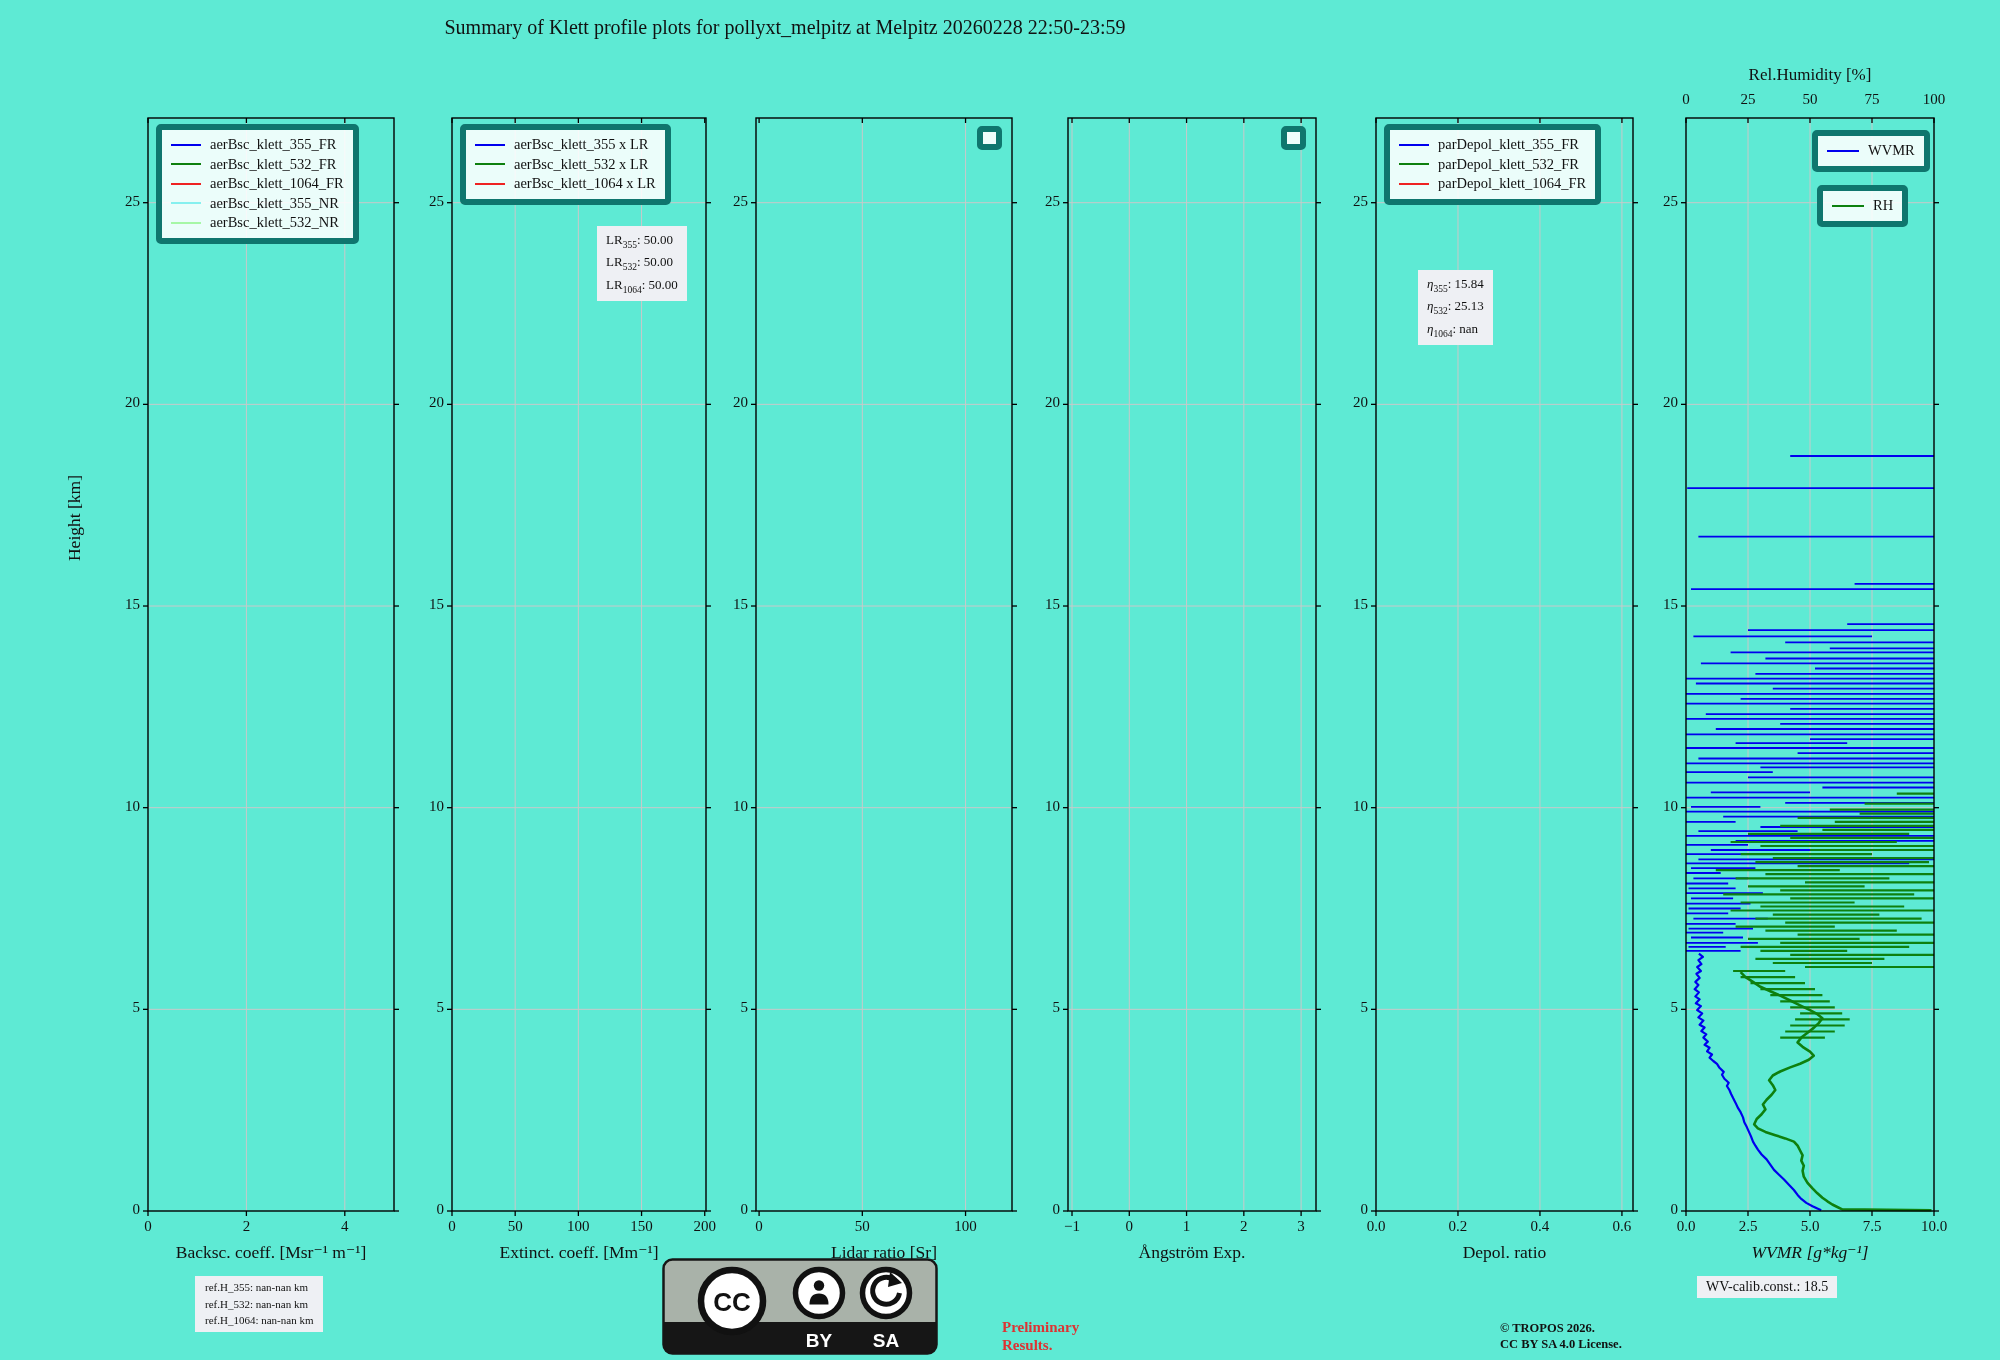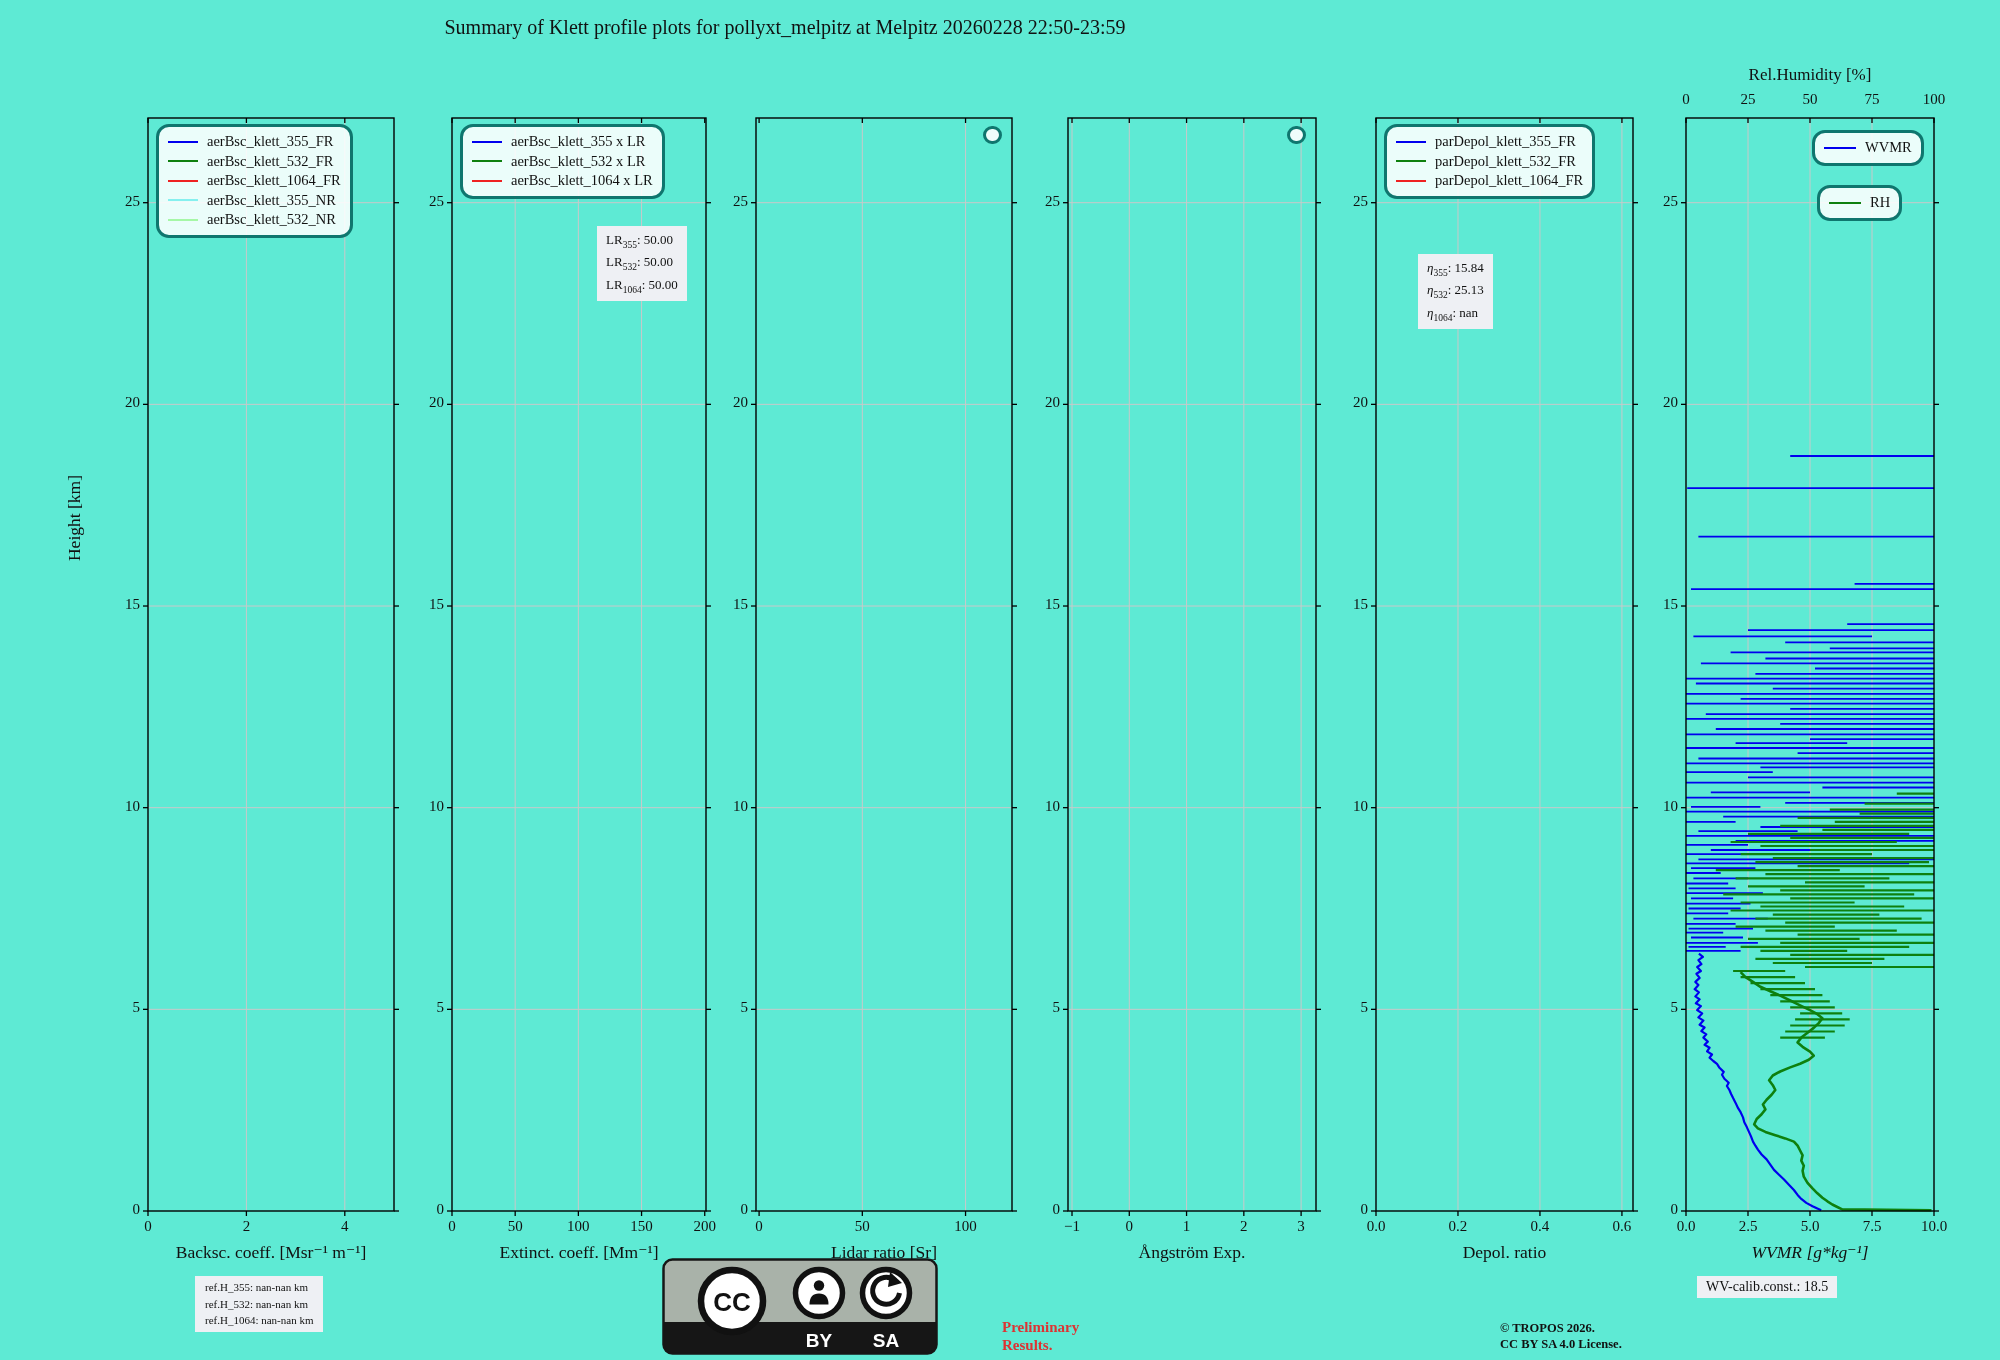--- a/index.html
+++ b/index.html
@@ -8,22 +8,22 @@
   .title{position:absolute;left:785px;top:16px;transform:translateX(-50%);
          font-size:20px;white-space:nowrap;}
   .ylab{position:absolute;left:-5px;top:507px;width:160px;height:22px;text-align:center;
         transform:rotate(-90deg);font-size:17.5px;}
   .panel{position:absolute;}
   .xtick{position:absolute;transform:translateX(-50%);font-size:15px;white-space:nowrap;}
   .ytick{position:absolute;width:36px;text-align:right;font-size:15px;}
   .xlabel{position:absolute;transform:translateX(-50%);font-size:17.5px;white-space:nowrap;}
   .xlabel.ital{font-style:italic;}
   .toptitle{position:absolute;transform:translateX(-50%);font-size:17px;white-space:nowrap;}
-  .legend{position:absolute;background:rgba(255,255,255,0.88);border:3px solid #0f766e;
-          border-radius:13px;padding:5px 9px;z-index:3;}
+  .legend{position:absolute;background:rgba(255,255,255,0.88);border:6px solid #0f766e;
+          border-radius:5px;padding:5px 9px;z-index:3;}
   .legend.empty{padding:0;background:rgba(255,255,255,0.9);}
   .leg-row{display:flex;align-items:center;height:19.5px;}
   .leg-line{width:30px;height:2.2px;margin-right:9px;flex:none;}
   .leg-lab{font-size:14.5px;white-space:nowrap;}
   .infobox{position:absolute;background:#eef0f4;padding:4px 9px;font-size:13px;
            line-height:1.55;z-index:2;}
   .ib-line{white-space:nowrap;}
   .infobox sub{font-size:9.5px;}
   .ital{font-style:italic;}
   .refbox{position:absolute;left:195px;top:1276px;background:#eef0f4;padding:3px 10px;
@@ -361,21 +361,21 @@
         </div>
         <div class="leg-row">
           <div class="leg-line" style="background: rgb(14, 128, 14);"></div>
           <div class="leg-lab">parDepol_klett_532_FR</div>
         </div>
         <div class="leg-row">
           <div class="leg-line" style="background: rgb(238, 34, 34);"></div>
           <div class="leg-lab">parDepol_klett_1064_FR</div>
         </div>
       </div>
-      <div class="infobox" style="left: 42px; top: 136px; font-family: Liberation Serif, serif;">
+      <div class="infobox" style="left: 42px; top: 152px; font-family: Liberation Serif, serif;">
         <div class="ib-line"><span class="ital">η</span><sub>355</sub><span>: 15.84</span></div>
         <div class="ib-line"><span class="ital">η</span><sub>532</sub><span>: 25.13</span></div>
         <div class="ib-line"><span class="ital">η</span><sub>1064</sub><span>: nan</span></div>
       </div>
     </div>
     <div class="xtick" style="left: 1376px; top: 1218px;">0.0</div>
     <div class="xtick" style="left: 1457.98px; top: 1218px;">0.2</div>
     <div class="xtick" style="left: 1539.96px; top: 1218px;">0.4</div>
     <div class="xtick" style="left: 1621.93px; top: 1218px;">0.6</div>
     <div class="ytick" style="left: 1332px; top: 1201px;">0</div>

